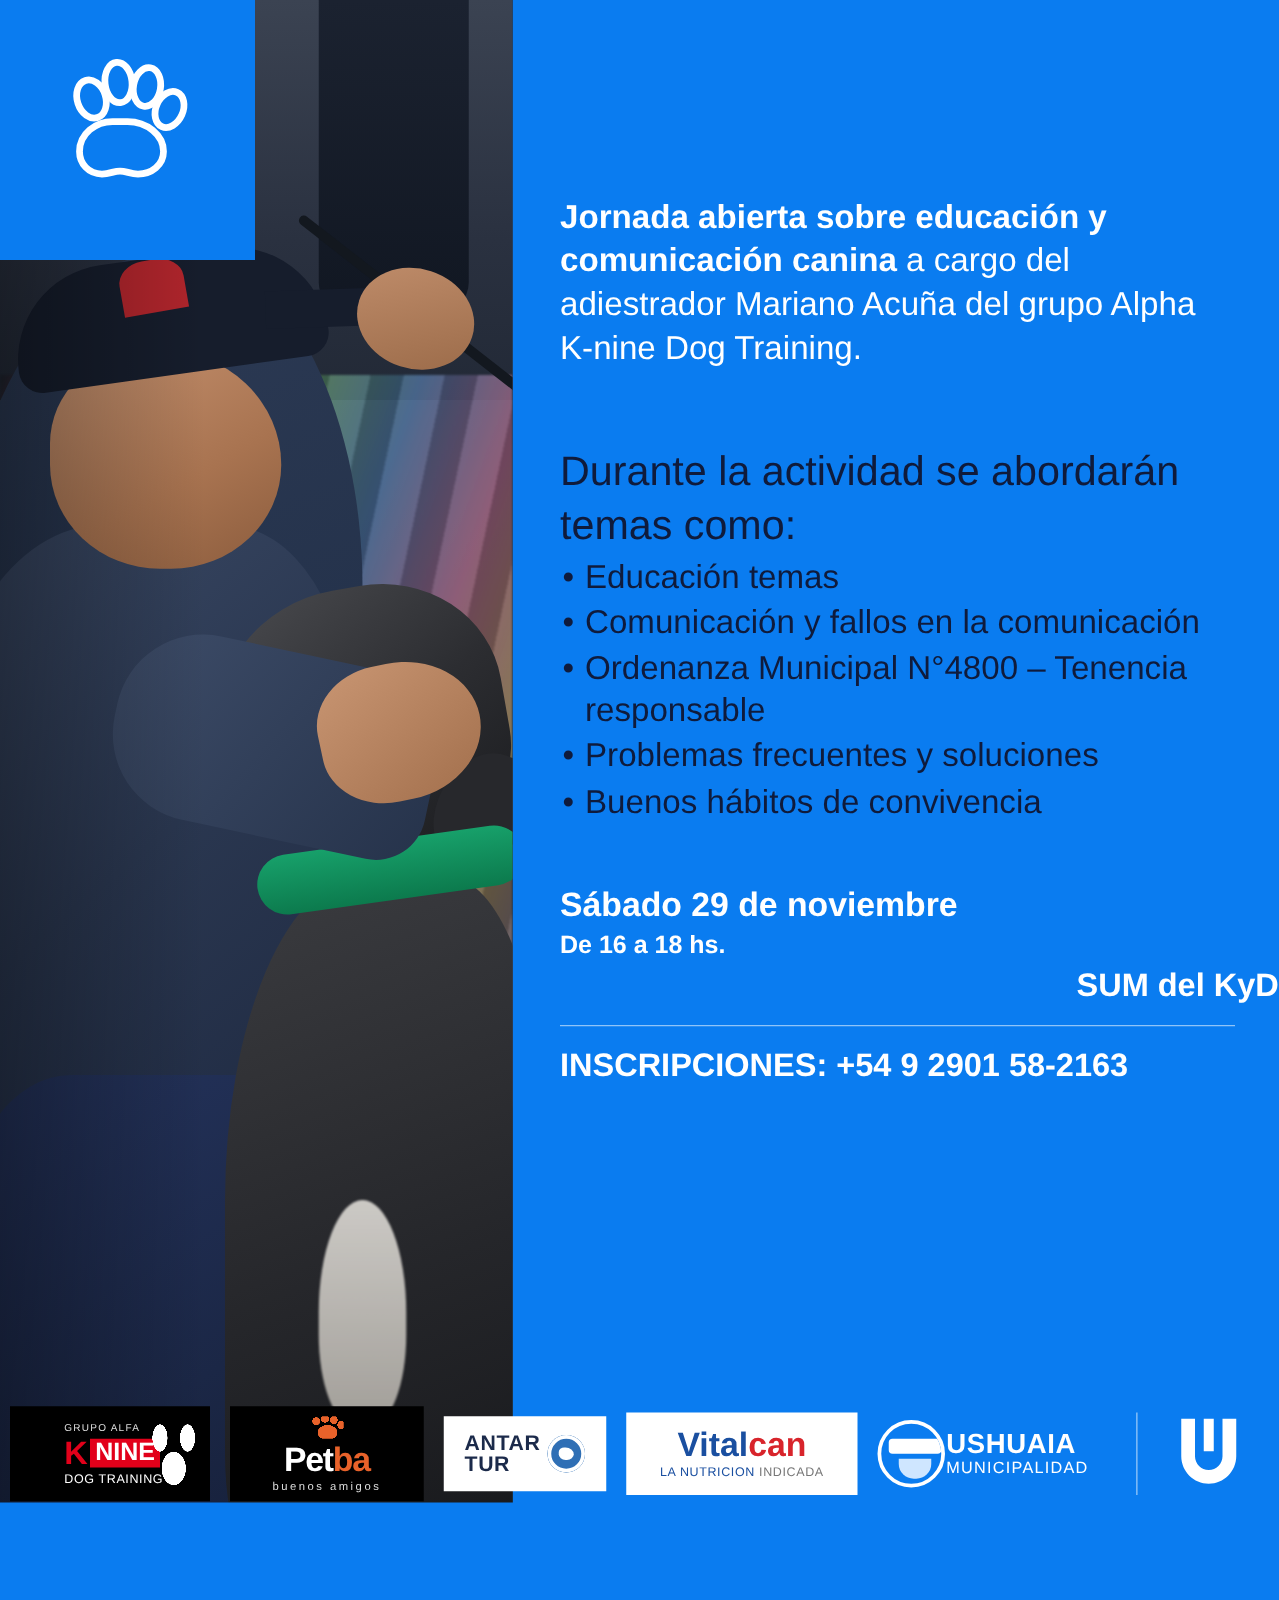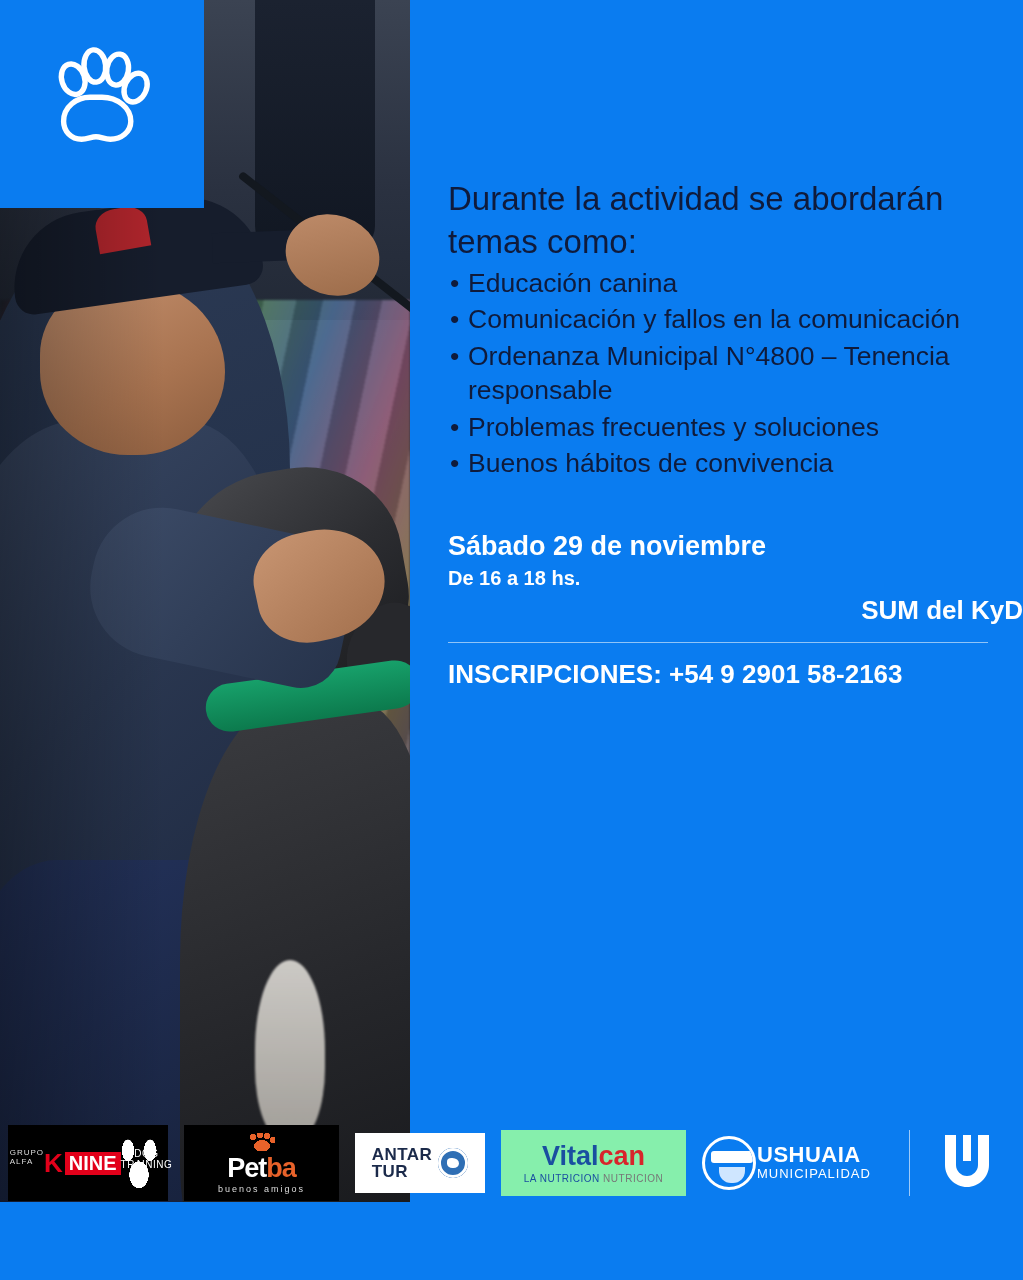--- a/index.html
+++ b/index.html
@@ -339,21 +339,21 @@
     box-shadow:inset 0 0 0 3px #fff, inset 0 0 0 6px #2f6fb5;
     position:relative;
   }
   .logo-antar .globe:after {
     content:""; position:absolute; left:9px; top:10px;
     width:12px; height:10px; background:#fff;
     border-radius:40% 60% 50% 50%;
   }
   .logo-vital {
     width:185px; height:66px;
-    background:#86efac;
+    background:#ffffff;
     flex-direction:column;
     justify-content:center;
   }
   .logo-vital .v1 { font-size:27px; font-weight:bold; color:#1a4fa0; line-height:1; }
   .logo-vital .v1 em { color:#d8242b; font-style:normal; }
   .logo-vital .v2 { font-size:10px; color:#1a4fa0; letter-spacing:0.5px; margin-top:3px; }
   .logo-vital .v2 em { color:#777; font-style:normal; }
   .logo-ushuaia {
     height:70px; color:#fff;
     display:flex; align-items:center; gap:1px;
@@ -428,25 +428,28 @@
           <ellipse cx="78" cy="38" rx="9" ry="12.5" transform="rotate(24 78 38)"></ellipse>
           <path d="M50 46c13 0 24 9 24 20 0 9-8 15-17 15-5 0-8-2-12-2s-7 2-12 2c-9 0-15-7-15-15 0-12 11-20 22-20z"></path>
         </g>
       </svg>
     </span>
   </div>
 
   <div class="content">
 
 
+    <p class="lead">
+      <b>Jornada abierta sobre educación y comunicación canina</b><span class="reg"> a cargo del adiestrador Mariano Acuña del grupo Alpha K-nine Dog Training.</span>
+    </p>
 
     <p class="topics-intro">Durante la actividad se abordarán temas como:</p>
 
     <ul class="topics">
-      <li>Educación canina</li>
+      <li>Educación temas</li>
       <li>Comunicación y fallos en la comunicación</li>
       <li>Ordenanza Municipal N°4800 – Tenencia responsable</li>
       <li>Problemas frecuentes y soluciones</li>
       <li>Buenos hábitos de convivencia</li>
     </ul>
 
     <div class="when">
       <div class="d1">Sábado 29 de noviembre</div>
       <div class="d2">De 16 a 18 hs.</div>
       <div class="d3">SUM del KyD</div>
@@ -456,21 +459,21 @@
 
     <div class="signup">
       <span>INSCRIPCIONES:</span>
       <span class="num">+54 9 2901 58-2163</span>
     </div>
   </div>
 
   <div class="sponsors">
 
     <div class="logo logo-alfa">
-      <div style="display:flex;flex-direction:row;align-items:flex-start;padding-left:6px;">
+      <div style="display:flex;flex-direction:column;align-items:flex-start;padding-left:6px;">
         <span class="grupo">GRUPO ALFA</span>
         <span style="display:flex;align-items:center;gap:2px;">
           <span class="k">K</span>
           <span class="nine">NINE</span>
         </span>
         <span class="txt">DOG TRAINING</span>
       </div>
       <span class="dogs"></span>
     </div>
 
@@ -483,21 +486,21 @@
     <div class="logo logo-antar">
       <span class="t">
         <span>ANTAR</span><br>
         <span>TUR</span>
       </span>
       <span class="globe"></span>
     </div>
 
     <div class="logo logo-vital">
       <span class="v1"><span>Vital</span><em>can</em></span>
-      <span class="v2"><span>LA NUTRICION</span> <em>NUTRICION</em></span>
+      <span class="v2"><span>LA NUTRICION</span> <em>INDICADA</em></span>
     </div>
 
     <div class="logo logo-ushuaia">
       <span class="crest"></span>
       <span style="display:flex;flex-direction:column;">
         <span class="u1">USHUAIA</span>
         <span class="u2">MUNICIPALIDAD</span>
       </span>
     </div>
 

